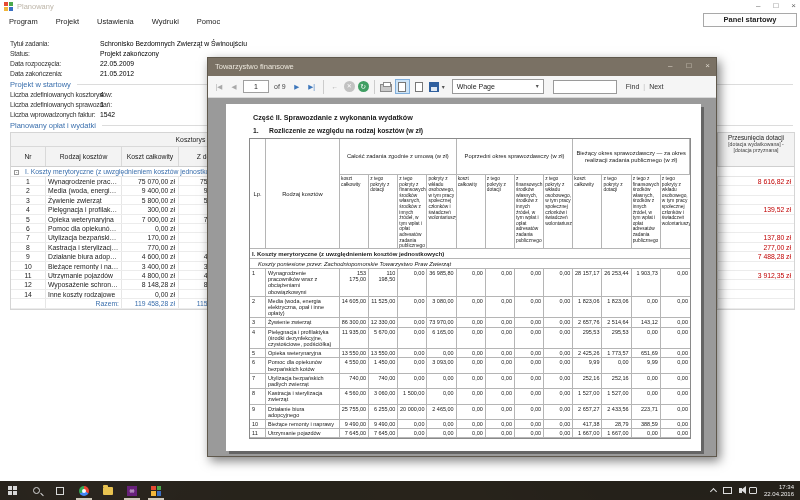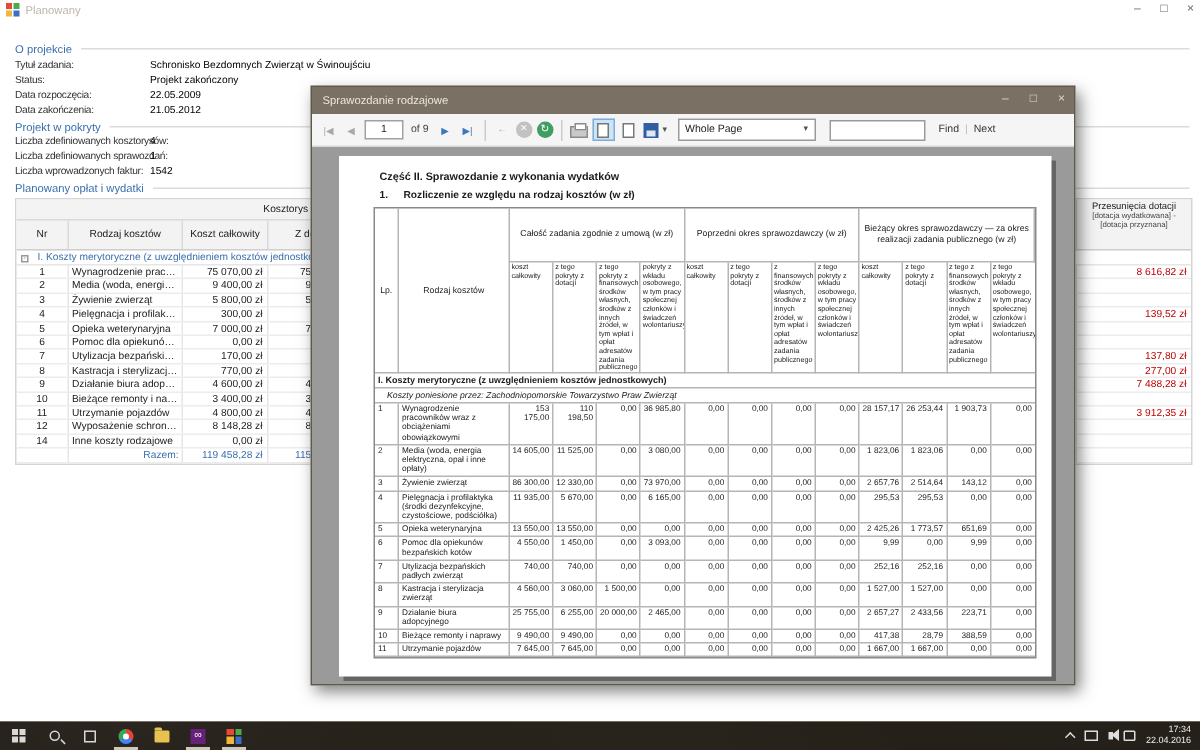--- a/index.html
+++ b/index.html
@@ -148,35 +148,40 @@
         <i></i>
       </div>
     <div class="app-title">Planowany</div>
     <div class="win-controls">
       <span>–</span>
       <span>□</span>
       <span>×</span>
     </div>
   </div>
 
-
-  <div class="section" style="top:28px;">
-    <span class="section-title">O projekcie</span>
-  </div>
+  <div class="menubar">
+    <span class="menu-item">Program</span>
+    <span class="menu-item">Projekt</span>
+    <span class="menu-item">Ustawienia</span>
+    <span class="menu-item">Wydruki</span>
+    <span class="menu-item">Pomoc</span>
+    <div class="panel-btn">Panel startowy</div>
+  </div>
+
   <div class="field-label" style="top:40px;">Tytuł zadania:</div>
   <div class="field-value" style="top:40px;">Schronisko Bezdomnych Zwierząt w Świnoujściu</div>
   <div class="field-label" style="top:50px;">Status:</div>
   <div class="field-value" style="top:50px;">Projekt zakończony</div>
   <div class="field-label" style="top:60px;">Data rozpoczęcia:</div>
   <div class="field-value" style="top:60px;">22.05.2009</div>
   <div class="field-label" style="top:70px;">Data zakończenia:</div>
   <div class="field-value" style="top:70px;">21.05.2012</div>
 
   <div class="section" style="top:80px;">
-    <span class="section-title">Projekt w pokryty</span>
+    <span class="section-title">Projekt w startowy</span>
   </div>
   <div class="field-label" style="top:91px;">Liczba zdefiniowanych kosztorysów:</div>
   <div class="field-value" style="top:91px;">4</div>
   <div class="field-label" style="top:101px;">Liczba zdefiniowanych sprawozdań:</div>
   <div class="field-value" style="top:101px;">1</div>
   <div class="field-label" style="top:111px;">Liczba wprowadzonych faktur:</div>
   <div class="field-value" style="top:111px;">1542</div>
 
   <div class="section" style="top:121px;">
     <span class="section-title">Planowany opłat i wydatki</span>
@@ -330,21 +335,21 @@
       <div class="w-total">119 458,28 zł</div>
       <div class="w-zdot">115 545,93 zł</div>
       <div class="w-fill"></div>
       <div class="w-shift"></div>
     </div>
   </div>
 </div>
 
 <div class="rwin">
   <div class="rtitlebar">
-    <span>Sprawozdanie rodzajowe</span>
+    <span>Towarzystwo finansowe</span>
     <div class="rwin-controls">
       <span>–</span>
       <span>□</span>
       <span>×</span>
     </div>
   </div>
 
   <div class="rtoolbar">
     <span class="tb-ico dis">|◀</span>
     <span class="tb-ico dis">◀</span>

